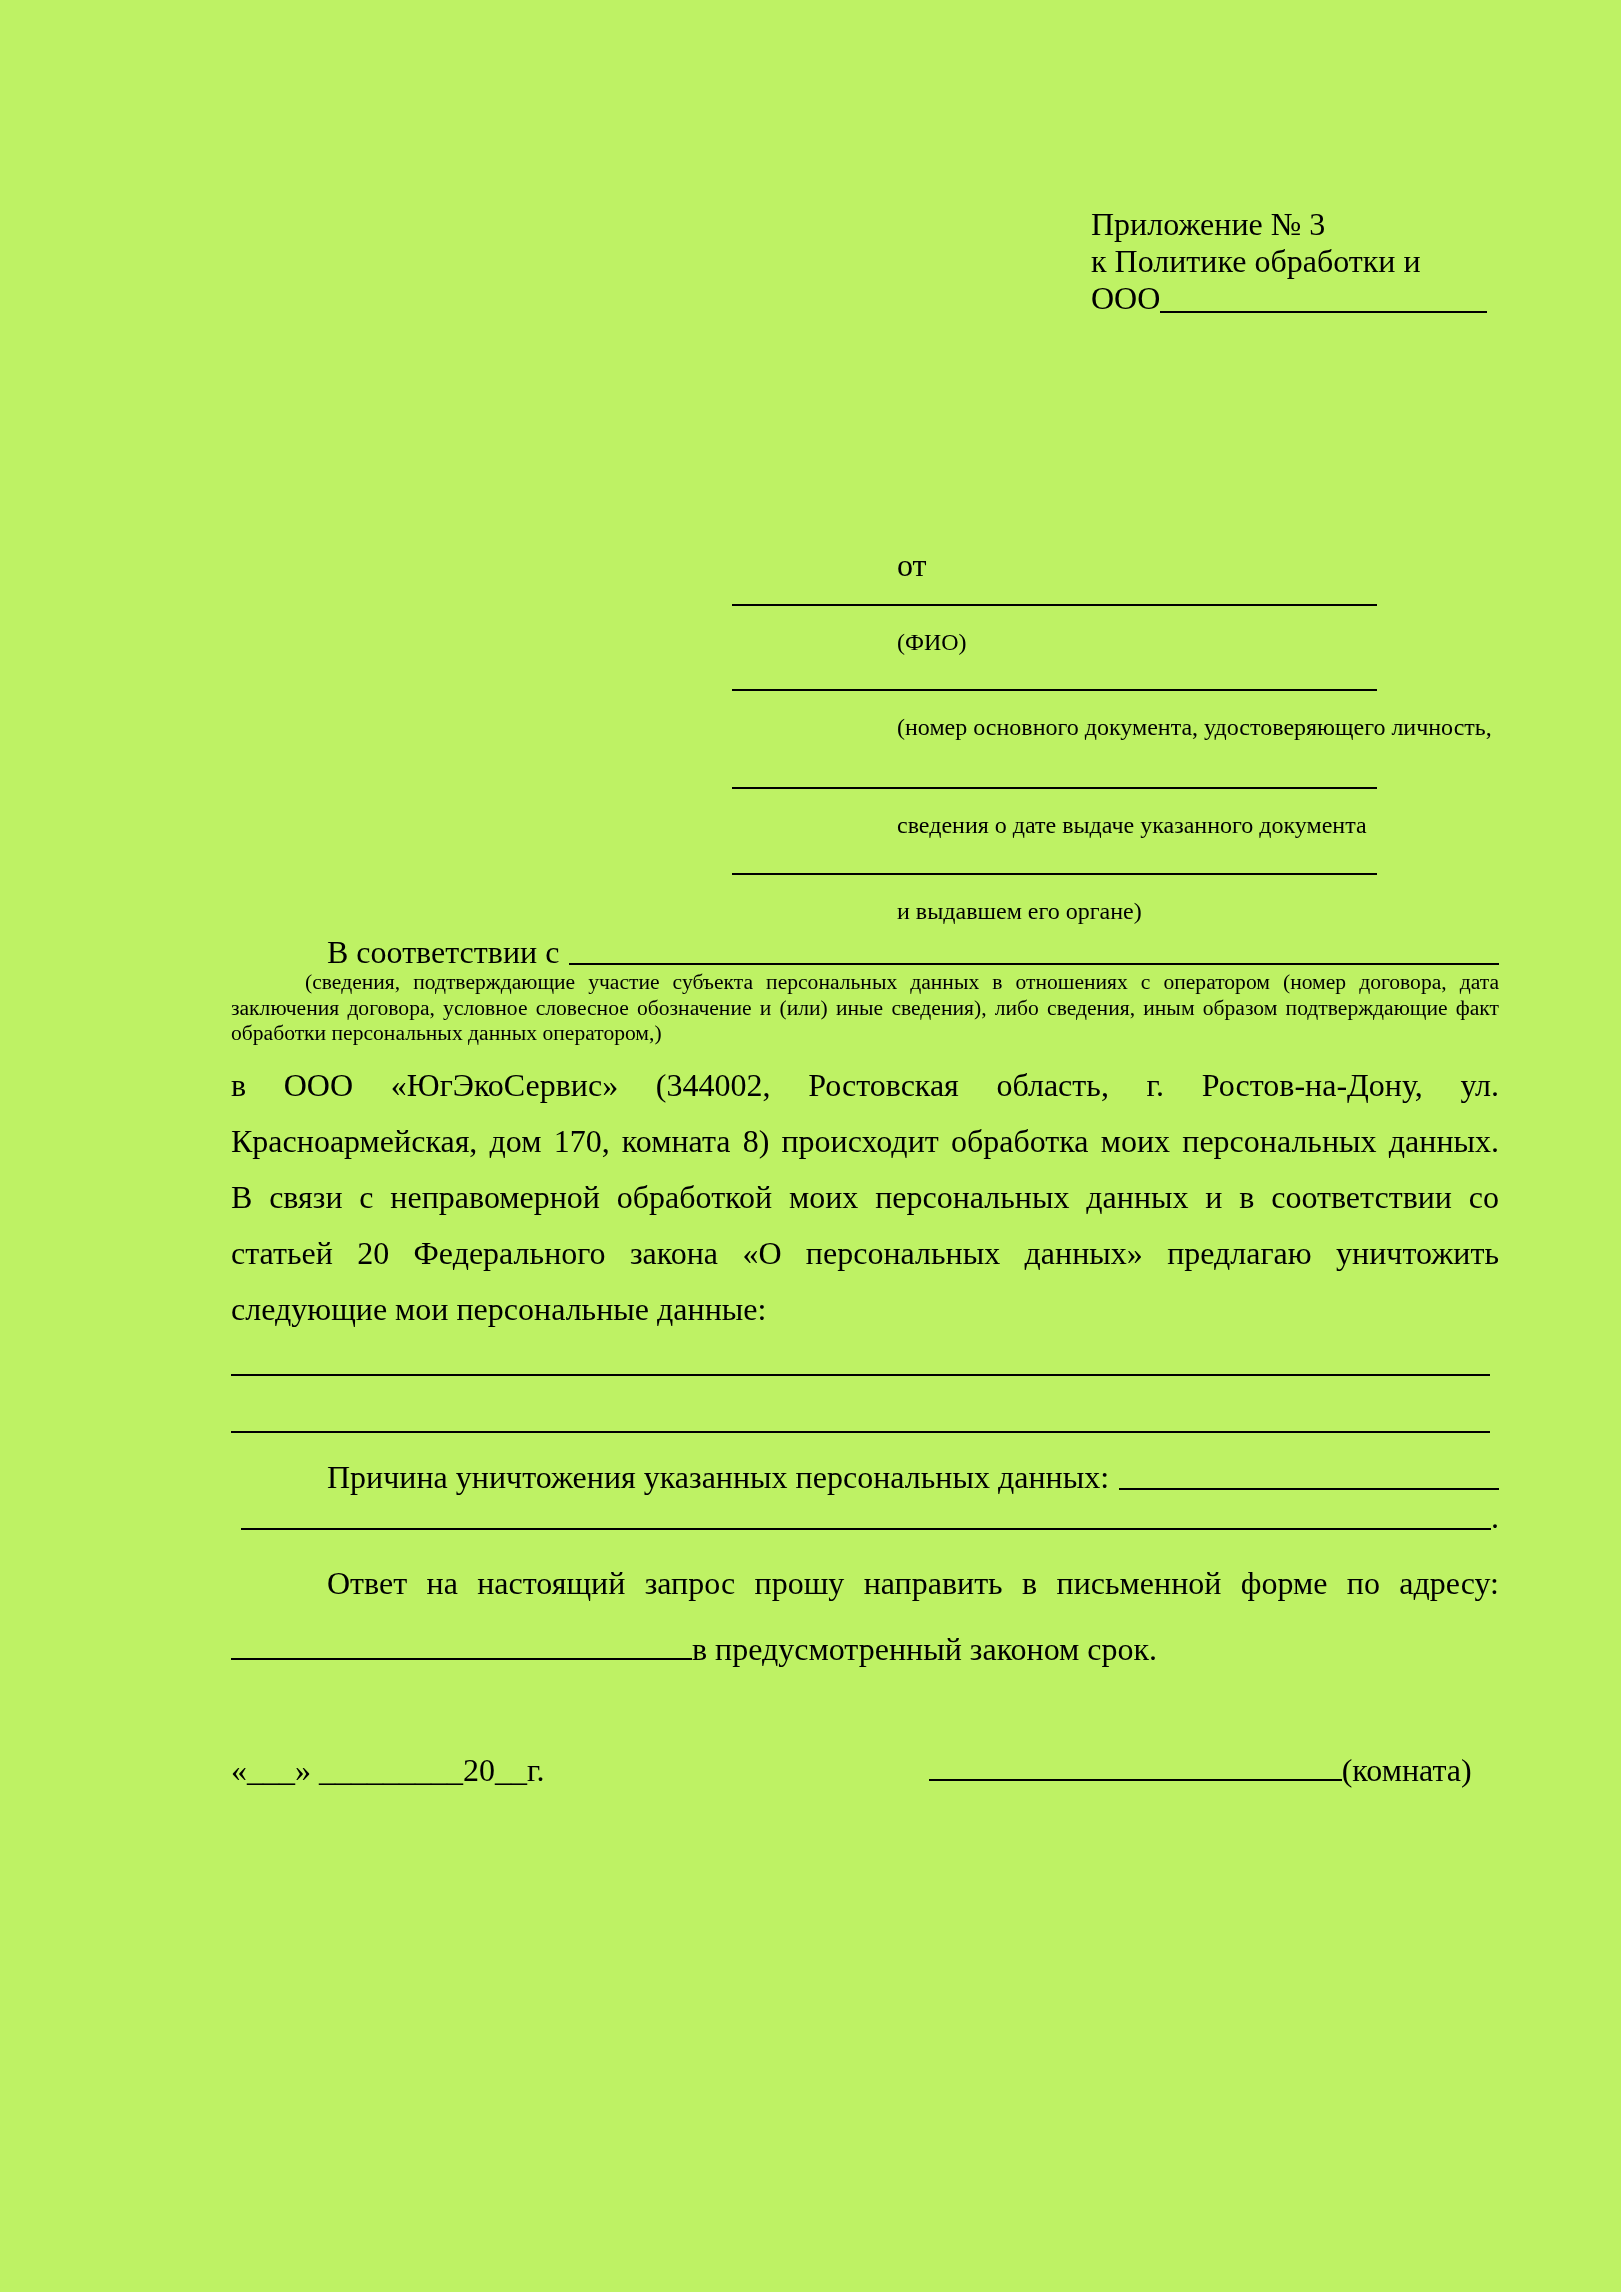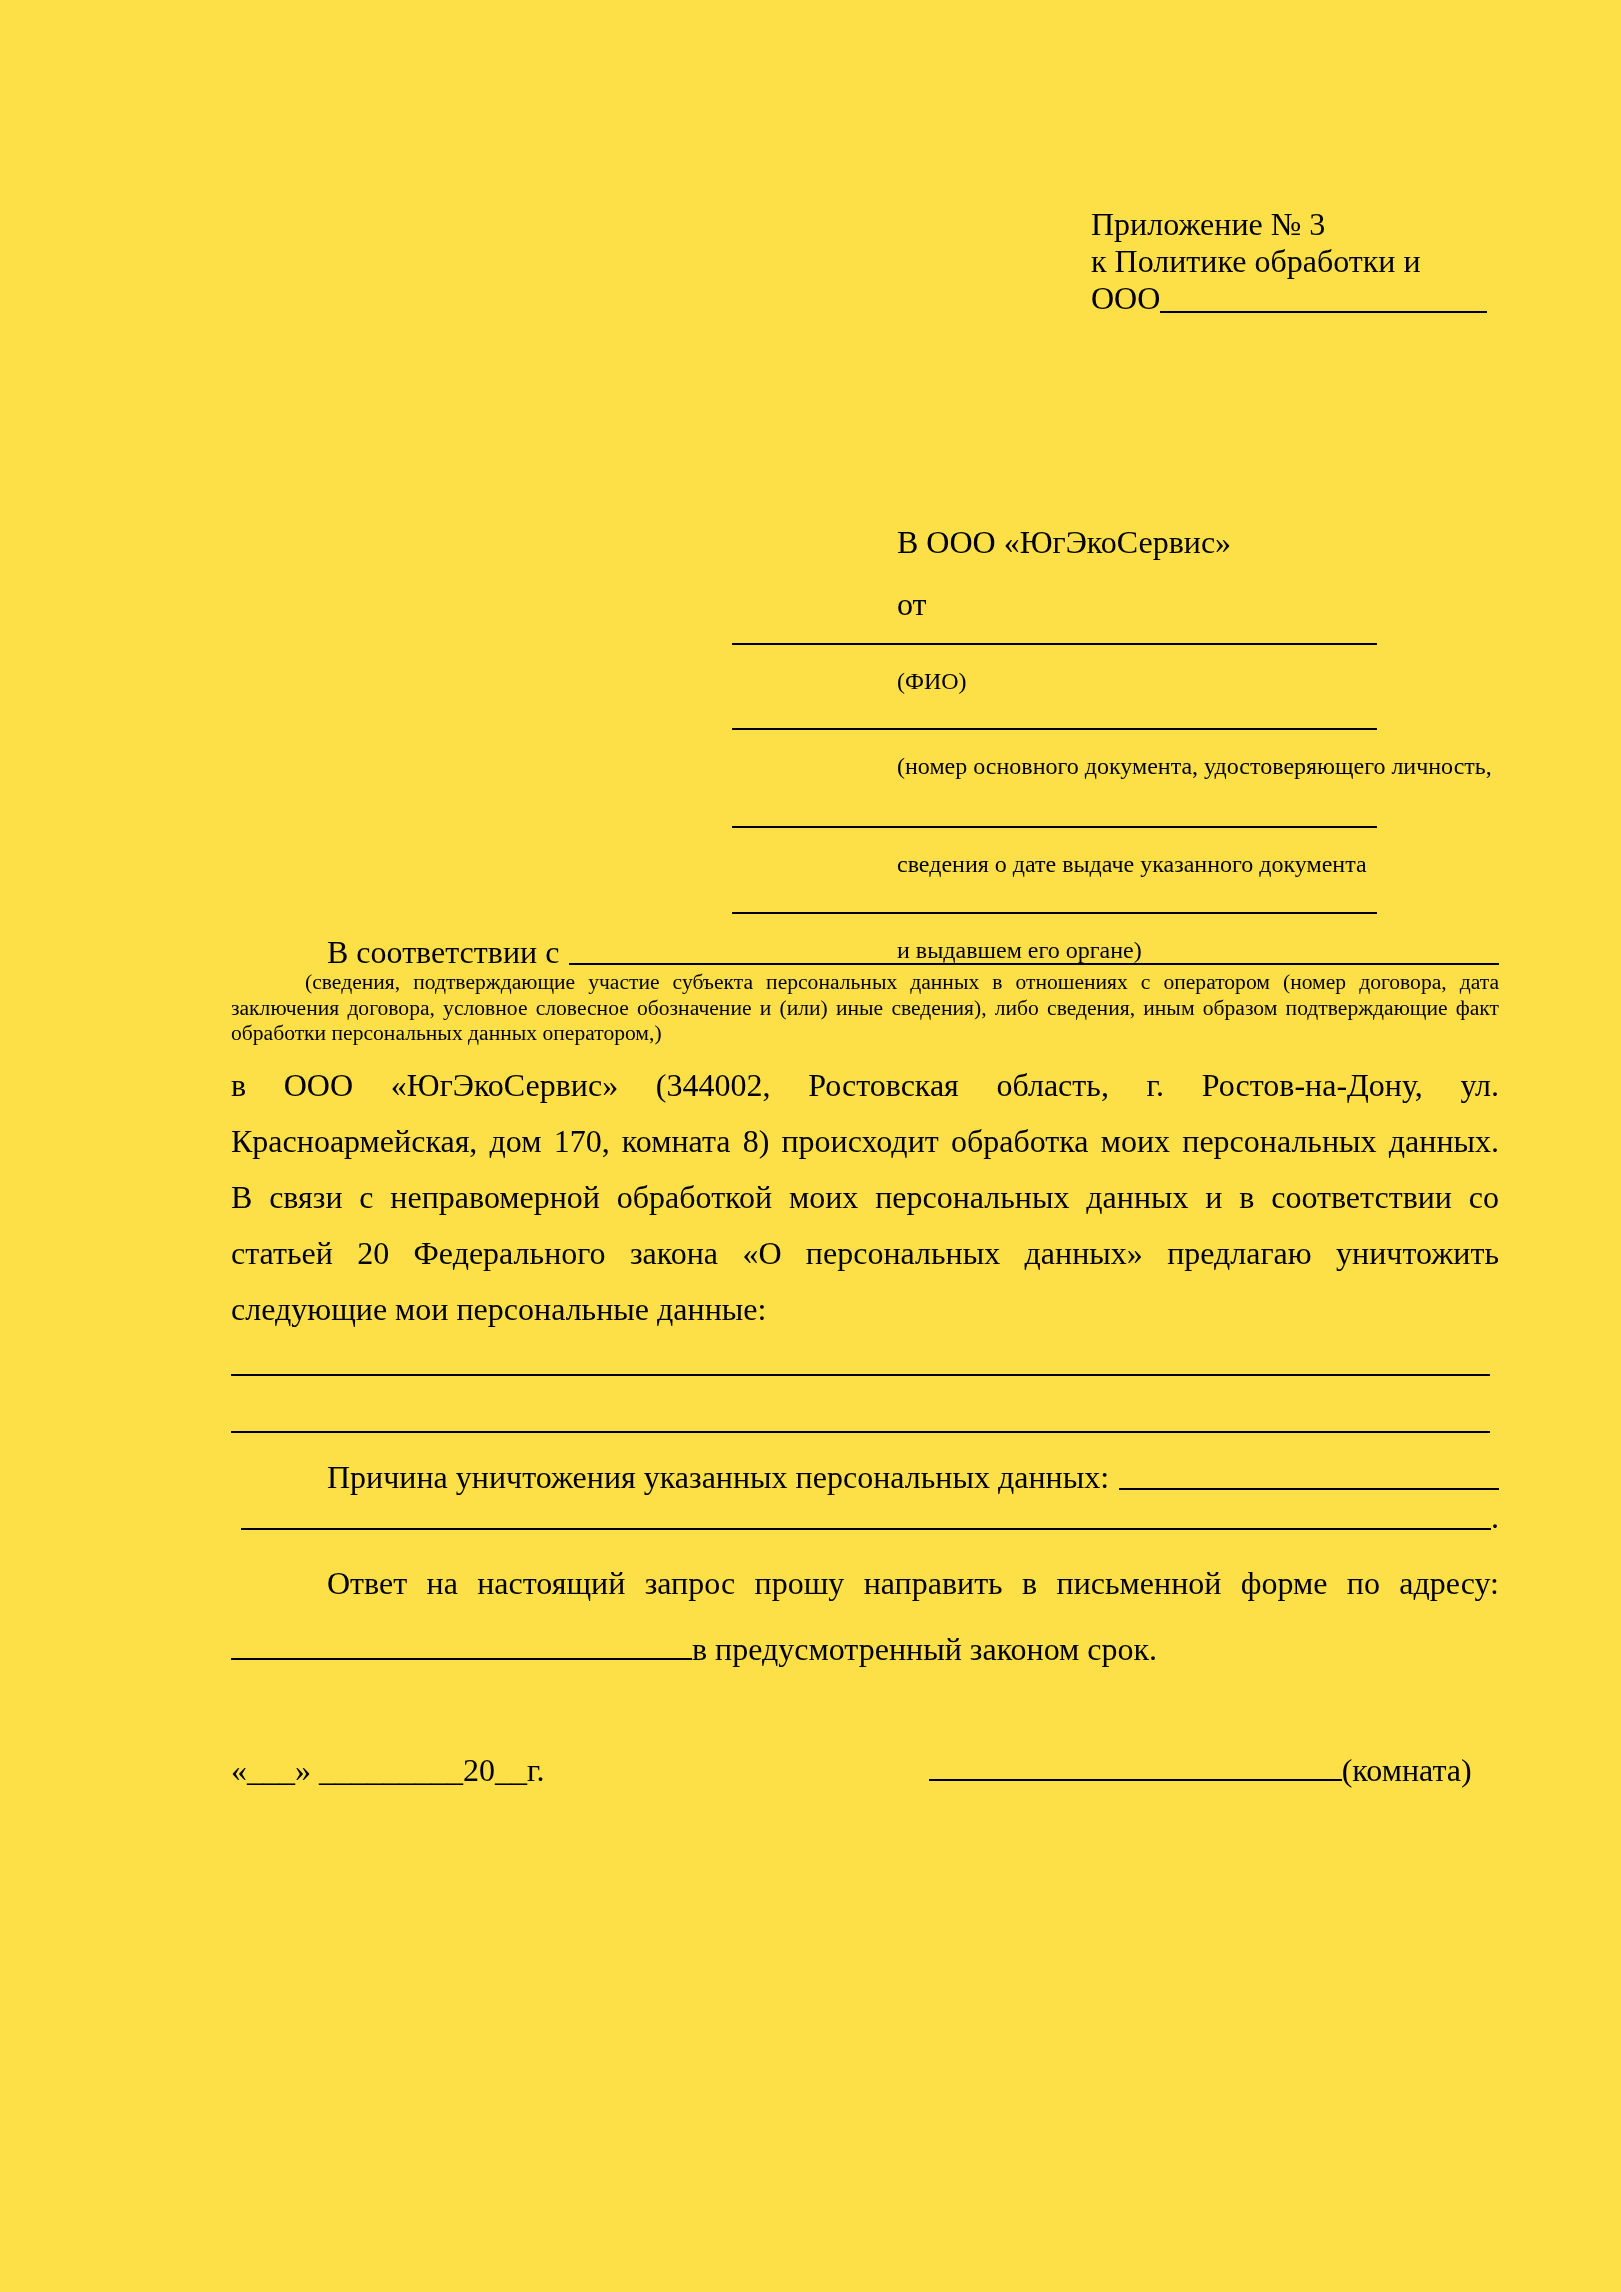--- a/index.html
+++ b/index.html
@@ -1,19 +1,19 @@
 <!DOCTYPE html>
 <html><head>
 <meta charset="utf-8">
 <style>
   html,body{margin:0;padding:0;background:#e8e8e8;}
   .page{
     position:relative;
     width:1621px;height:2293px;
-    background:#fde047;
+    background:#bef264;
     margin:0 auto;
     font-family:"Liberation Serif","DejaVu Serif",serif;
     color:#000;
     overflow:hidden;
   }
   .abs{position:absolute;}
 
   
   .note{left:1091px;top:206px;width:416px;font-size:32px;line-height:37px;}
   .note-org{display:flex;width:396px;text-align:right;}
@@ -75,21 +75,20 @@
     <div>Приложение № 3</div>
     <div>к Политике обработки и</div>
     <div class="note-org">
       <span>ООО</span>
       <span class="fill"></span>
     </div>
   </div>
 
 
   <div class="abs addr">
-    <div class="addr-to">В ООО «ЮгЭкоСервис»</div>
     <div class="addr-from">от</div>
     <div class="fieldline"></div>
     <div class="caption">(ФИО)</div>
     <div class="fieldline mt15"></div>
     <div class="caption">(номер основного документа, удостоверяющего личность,</div>
     <div class="fieldline mt29"></div>
     <div class="caption">сведения о дате выдаче указанного документа</div>
     <div class="fieldline mt16"></div>
     <div class="caption">и выдавшем его органе)</div>
   </div>

